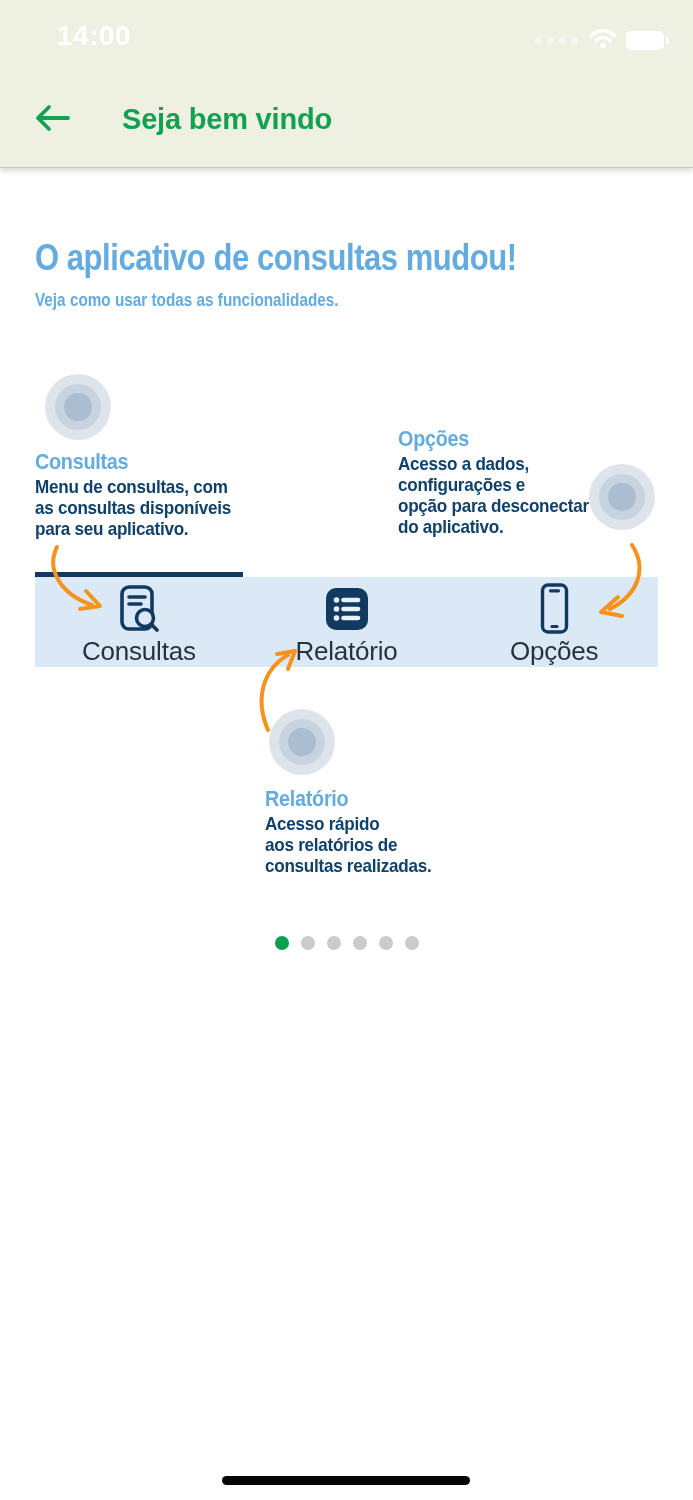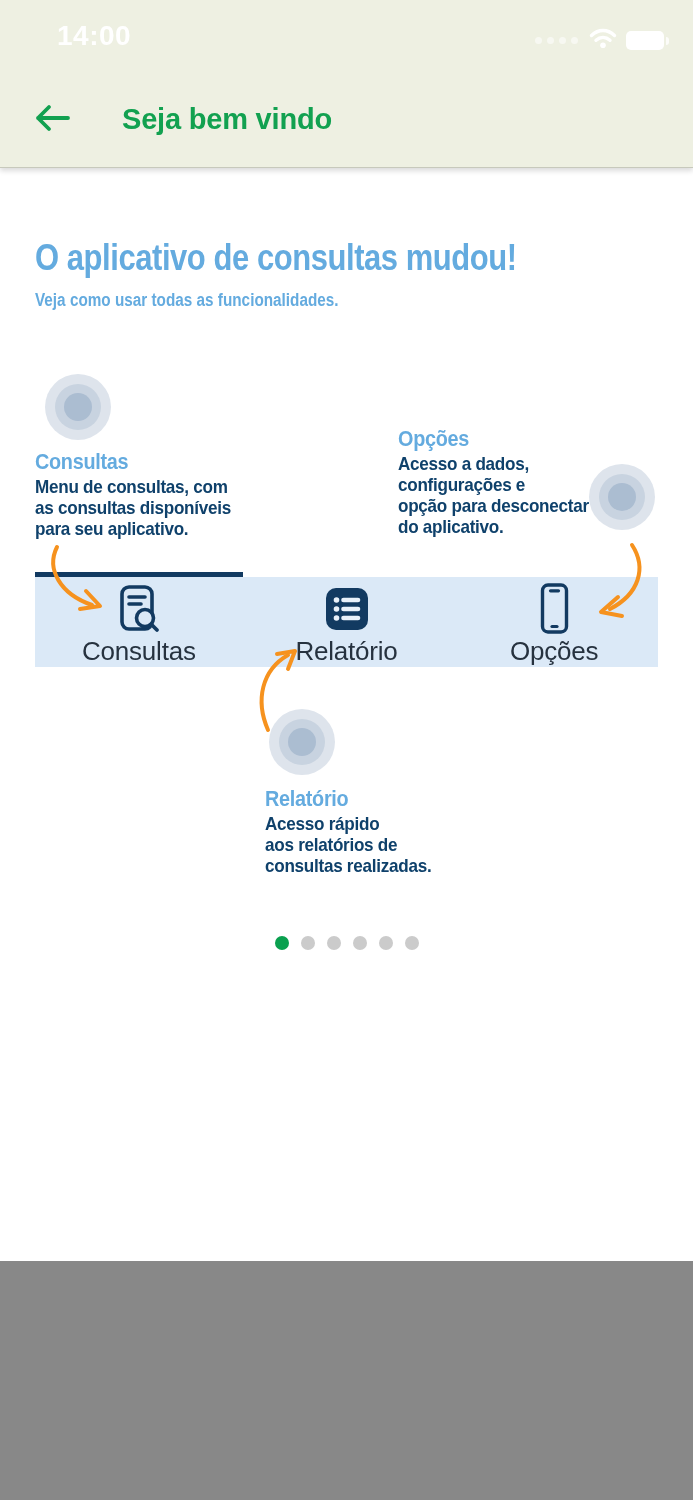--- a/index.html
+++ b/index.html
@@ -2,21 +2,21 @@
 <html style="--headerBg: #eef0e2; --green: #12a150; --titleBlue: #64abdf; --navy: #0f416b; --tabbarBg: #dbe9f7; --tabIcon: #123a61; --tabLabel: #26323f; --orange: #f6921e; --dotActive: #0aa04f; --dotInactive: #cbcbcb; --homeBar: #060606;"><head>
 <meta charset="utf-8">
 <style>
   :root{
     --headerBg:#eef0e2; --green:#12a150; --titleBlue:#64abdf; --navy:#0f416b;
     --tabbarBg:#dbe9f7; --tabIcon:#123a61; --tabLabel:#26323f; --orange:#f6921e;
     --dotActive:#0aa04f; --dotInactive:#cbcbcb; --homeBar:#060606;
   }
   *{margin:0;padding:0;box-sizing:border-box;}
   body{background:#888;font-family:"Liberation Sans",sans-serif;}
-  .screen{position:relative;width:693px;height:1261px;background:#ffffff;overflow:hidden;margin:0 auto;}
+  .screen{position:relative;width:693px;height:1500px;background:#ffffff;overflow:hidden;margin:0 auto;}
 
   
   .topbar{position:absolute;left:0;top:0;width:693px;height:168px;background:var(--headerBg);
           border-bottom:1px solid #c7c9bc;box-shadow:0 3px 5px rgba(0,0,0,.14);z-index:5;}
   .time{position:absolute;left:57px;top:20px;font-size:28px;font-weight:bold;color:#ffffff;letter-spacing:.5px;}
   .status-icons{position:absolute;right:29px;top:28px;display:flex;align-items:center;gap:9px;}
   .cell-dots{display:flex;gap:5px;align-items:center;margin-right:2px;}
   .cell-dots i{width:7px;height:7px;border-radius:50%;background:rgba(255,255,255,.55);}
   .battery{position:relative;width:38px;height:19px;border-radius:5px;background:#ffffff;}
   .battery:after{content:"";position:absolute;right:-5px;top:5.5px;width:3.5px;height:8px;

